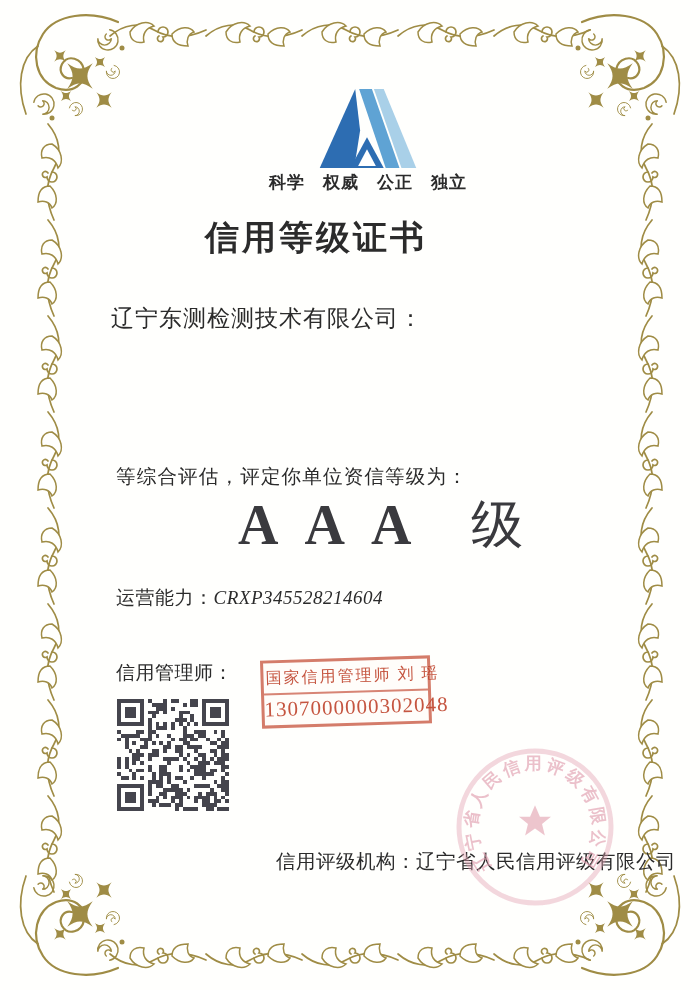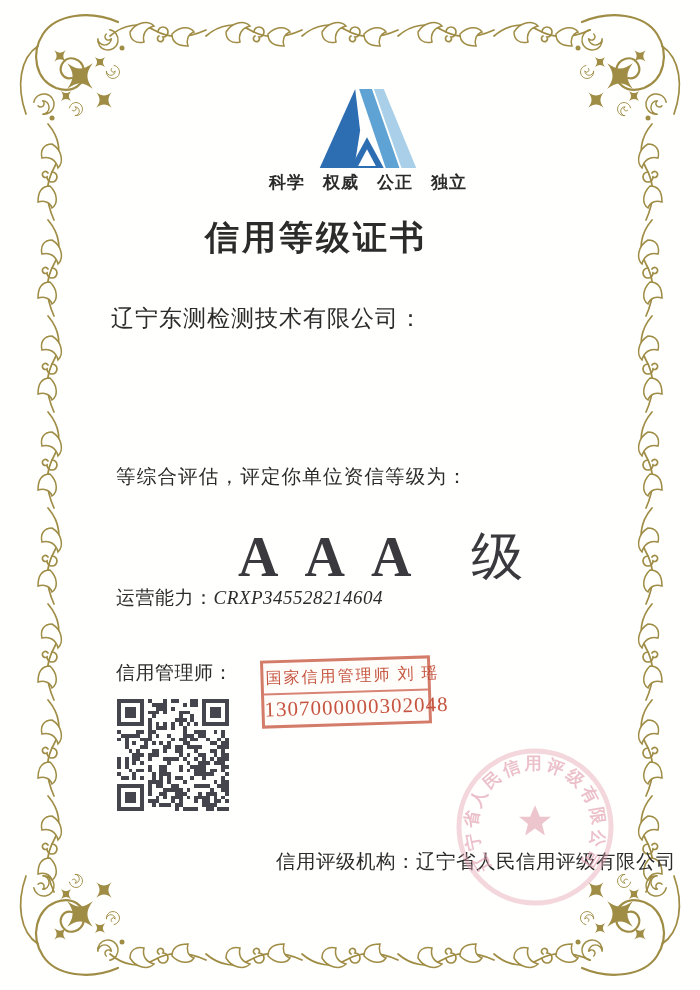--- a/index.html
+++ b/index.html
@@ -16,21 +16,21 @@
   .g-fill{fill:var(--border_gold);stroke:none;}
   .g-leaf{fill:#fffffd;stroke:var(--border_gold);stroke-width:1.5;}
   
   #content{position:absolute;left:16px;top:0;width:700px;height:990px;z-index:2;}
   .tags-row{left:253px;top:171px;width:198px;display:flex;justify-content:space-between;
     font-size:17px;font-weight:700;letter-spacing:1px;}
   .cert-title{left:0;top:215px;width:600px;text-align:center;font-size:34px;font-weight:700;letter-spacing:3px;}
   .company-line{left:95px;top:303px;font-size:23px;font-weight:400;letter-spacing:1px;}
   .body-line1{left:142px;top:385px;font-size:19.5px;letter-spacing:1.2px;}
   .body-line2{left:100px;top:423px;font-size:19.5px;letter-spacing:1.2px;margin-top:40px;}
-  .rating-row{left:222px;top:497px;display:flex;align-items:flex-start;color:#3a3a3e;margin-top:32px;}
+  .rating-row{left:222px;top:497px;display:flex;align-items:flex-start;color:#3a3a3e;}
   .rating-letters{font-size:56px;font-weight:600;letter-spacing:26px;line-height:1;}
   .rating-grade{font-size:52px;font-weight:500;line-height:1;margin-left:34px;margin-top:2px;}
   .field-line{font-size:19px;letter-spacing:0.5px;}
   .f-certno{left:100px;top:585px;}
   .f-validity{left:100px;top:620px;}
   .f-manager{left:100px;top:660px;}
   .latin-val{font-family:"Liberation Serif","DejaVu Serif",serif;font-style:italic;}
   
   .mgr-stamp{
     left:245px;top:658px;width:164px;

